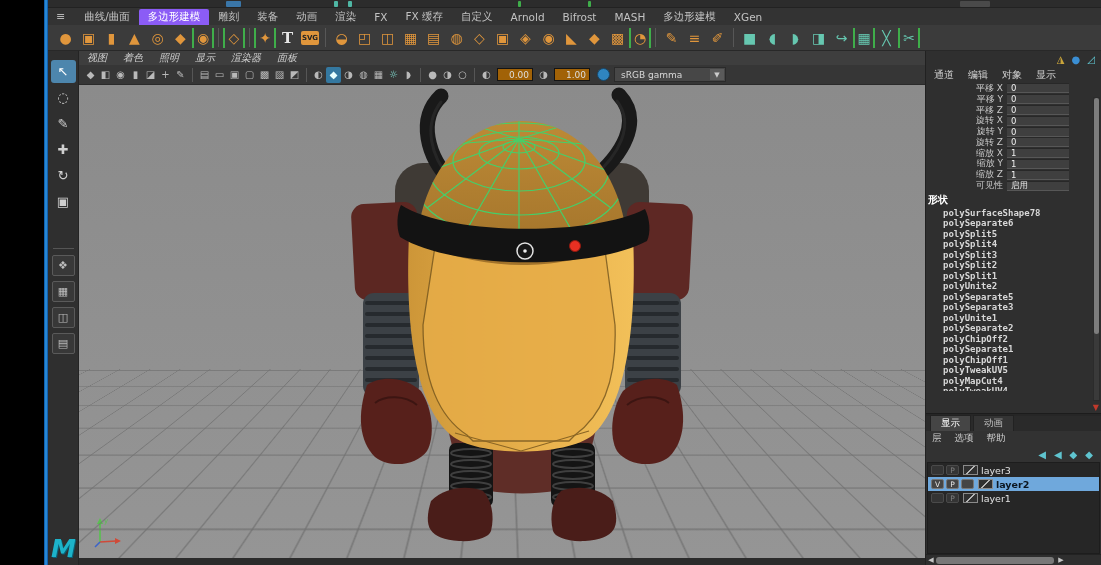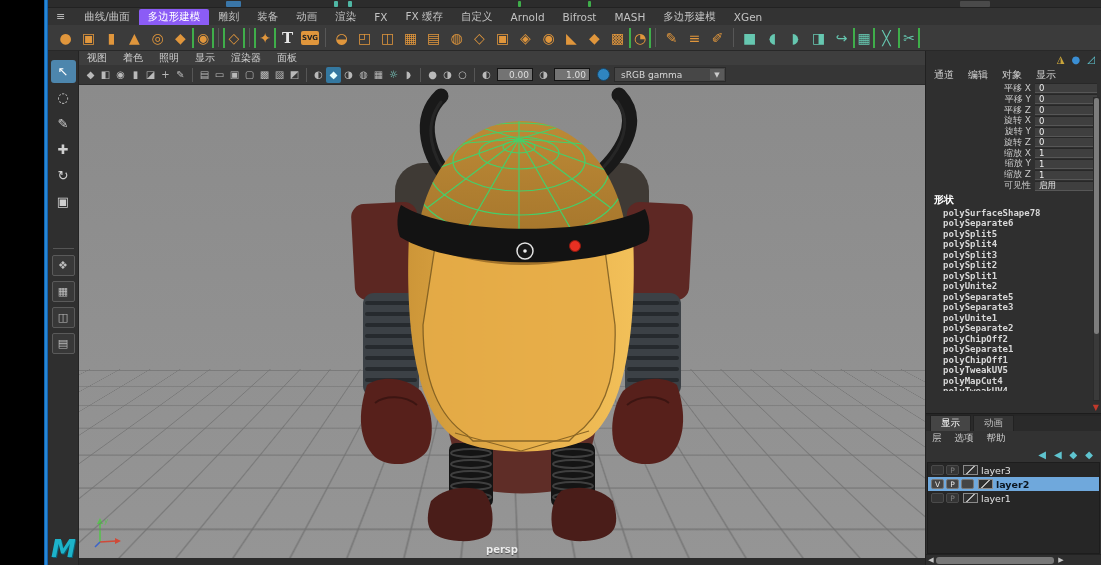--- a/index.html
+++ b/index.html
@@ -26,49 +26,49 @@
   
   .main{position:absolute;left:0;top:51px;right:0;bottom:0;}
   .tools{position:absolute;left:0;top:0;width:31px;bottom:0;background:#2f2f2f;border-right:1px solid #242424;display:flex;flex-direction:column;align-items:center;padding-top:9px;}
   .tool{width:25px;height:23px;display:flex;align-items:center;justify-content:center;color:#cfcfcf;font-size:13px;margin-bottom:3px;border-radius:3px;}
   .tool.active{background:#4d86ad;color:#fff;}
   .tsep{width:21px;height:1px;background:#555;margin:32px 0 6px 0;}
   .laybtn{width:23px;height:21px;border:1px solid #5a5a5a;background:#383838;color:#bdbdbd;font-size:11px;display:flex;align-items:center;justify-content:center;margin-bottom:5px;border-radius:2px;}
   .logo{position:absolute;bottom:2px;left:3px;font-size:25px;font-weight:bold;font-style:italic;color:#1db3c9;text-shadow:1px 1px 0 #0a5f74;}
   
   .vp{position:absolute;left:31px;top:0;width:846px;bottom:0;}
-  .vpmenu{position:absolute;left:0;top:0;width:100%;height:14px;background:#3e3e3e;display:flex;align-items:center;padding-left:8px;}
+  .vpmenu{position:absolute;left:0;top:0;width:100%;height:14px;background:#3e3e3e;display:flex;align-items:center;padding-left:8px;font-style:italic;}
   .vpmenu span{color:#cfcfcf;font-size:10px;margin-right:16px;}
   .vptool{position:absolute;left:0;top:14px;width:100%;height:20px;background:#363636;border-bottom:1px solid #2a2a2a;display:flex;align-items:center;padding-left:4px;}
   .vi{width:15px;height:16px;display:flex;align-items:center;justify-content:center;font-size:10px;color:#b9b9b9;flex:none;}
   .vi.on{background:#3478a0;color:#e8ffff;border-radius:2px;}
   .vi.lit{color:#7fd3c8;}
   .vsep{width:1px;height:14px;background:#565656;margin:0 4px;flex:none;}
-  .fld{width:36px;height:13px;background:#737373;border:1px solid #141414;color:#ddd;font-size:9px;display:flex;align-items:center;justify-content:flex-end;padding-right:3px;margin:0 3px;}
+  .fld{width:36px;height:13px;background:#a16207;border:1px solid #141414;color:#ddd;font-size:9px;display:flex;align-items:center;justify-content:flex-end;padding-right:3px;margin:0 3px;}
   .badge{width:13px;height:13px;border-radius:50%;background:#2f85c0;border:1px solid #16486b;margin:0 4px;flex:none;}
   .dd{width:112px;height:15px;background:#474747;border:1px solid #2a2a2a;color:#d8d8d8;font-size:9px;display:flex;align-items:center;padding-left:6px;position:relative;}
   .dd .arr{position:absolute;right:1px;top:1px;bottom:1px;width:14px;background:#5a5a5a;color:#ccc;font-size:7px;display:flex;align-items:center;justify-content:center;}
   .canvas{position:absolute;left:0;top:34px;right:0;bottom:7px;background:linear-gradient(#8b8b8b,#959595);overflow:hidden;}
   .floor{position:absolute;left:-20%;top:60%;width:140%;height:160%;background-image:repeating-linear-gradient(0deg,rgba(112,112,112,.75) 0 1px,transparent 1px 26px),repeating-linear-gradient(90deg,rgba(112,112,112,.75) 0 1px,transparent 1px 30px);transform-origin:top center;transform:perspective(300px) rotateX(55deg);}
   .charsvg{position:absolute;left:272px;top:0;}
   .persp{position:absolute;left:0;right:0;bottom:3px;text-align:center;color:#ececec;font-size:10px;font-weight:bold;text-shadow:0 1px 1px rgba(0,0,0,.5);}
   .gizmo{position:absolute;left:12px;bottom:8px;}
   .vpbottom{position:absolute;left:0;bottom:0;width:100%;height:7px;background:#2b2b2b;}
   
   .rpanel{position:absolute;left:877px;right:0;top:0;bottom:0;background:#2f2f2f;border-left:1px solid #212121;display:flex;flex-direction:column;}
   .rp-top{height:16px;display:flex;align-items:center;justify-content:flex-end;padding-right:6px;gap:7px;}
   .rp-top span{font-size:10px;}
   .cbmenu{height:16px;display:flex;align-items:center;padding-left:8px;}
   .cbmenu span{color:#d2d2d2;font-size:10px;margin-right:14px;}
   .cbscroll{height:330px;position:relative;background:#2f2f2f;}
   .cbobj{font-family:"DejaVu Sans Mono",monospace;font-weight:bold;color:#f2f2f2;font-size:9.5px;padding:2px 0 2px 4px;}
-  .cbrow{display:flex;align-items:center;height:10.8px;padding-right:4px;}
+  .cbrow{display:flex;align-items:center;height:10.8px;padding-right:32px;}
   .cbl{flex:1;text-align:right;color:#cacaca;font-size:9px;padding-right:4px;white-space:nowrap;}
   .cbv{width:62px;height:10px;background:#3f3f3f;border-top:1px solid #282828;border-bottom:1px solid #575757;font-size:8.5px;color:#eee;display:flex;align-items:center;padding-left:4px;flex:none;}
-  .cbhead{color:#fff;font-weight:bold;font-size:10px;padding:2px 0 1px 8px;}
+  .cbhead{color:#fff;font-weight:bold;font-size:10px;padding:2px 0 1px 2px;}
   .inp{font-family:"DejaVu Sans Mono",monospace;font-weight:bold;color:#d8d8d8;font-size:9px;height:10.5px;line-height:10.5px;padding-left:17px;white-space:nowrap;}
   .inp.half{height:5px;overflow:hidden;}
   .vscroll{position:absolute;right:1px;top:14px;bottom:12px;width:7px;background:#3a3a3a;border:1px solid #2b2b2b;}
   .vthumb{position:absolute;left:0;right:0;top:0;height:78%;background:#7d7d7d;border-radius:3px;}
   .more{position:absolute;right:2px;bottom:1px;color:#c0392b;font-size:8px;}
   .divider{height:3px;background:#262626;border-top:1px solid #1c1c1c;}
   .letabs{height:15px;display:flex;align-items:flex-end;padding-left:4px;background:#2a2a2a;}
   .letab{font-size:9.5px;color:#c0c0c0;padding:1px 10px;background:#343434;border:1px solid #222;border-bottom:none;margin-right:2px;}
   .letab.active{background:#454545;color:#fff;}
   .lemenu{height:15px;display:flex;align-items:center;padding-left:6px;background:#323232;}
@@ -347,21 +347,20 @@
 
           <svg class="gizmo" width="34" height="34" viewBox="0 0 34 34">
             <line x1="9" y1="26" x2="9" y2="7" stroke="#58c14f" stroke-width="1.6"></line>
             <polygon points="6,8 12,8 9,2" fill="#58c14f"></polygon>
             <line x1="9" y1="26" x2="25" y2="25" stroke="#d04a38" stroke-width="1.6"></line>
             <polygon points="24,22 24,28 30,25" fill="#d04a38"></polygon>
             <line x1="9" y1="26" x2="4" y2="31" stroke="#3c64c8" stroke-width="1.6"></line>
             <text x="13" y="7" font-size="7" fill="#58c14f">y</text>
           </svg>
 
-          <div class="persp">persp</div>
         </div>
         <div class="vpbottom"></div>
       </div>
 
       <div class="rpanel">
         <div class="rp-top">
           <span style="color:#c9a43a;">◮</span>
           <span style="color:#3b8fd4;">●</span>
           <span style="color:#5fc4cf;">◿</span>
         </div>

